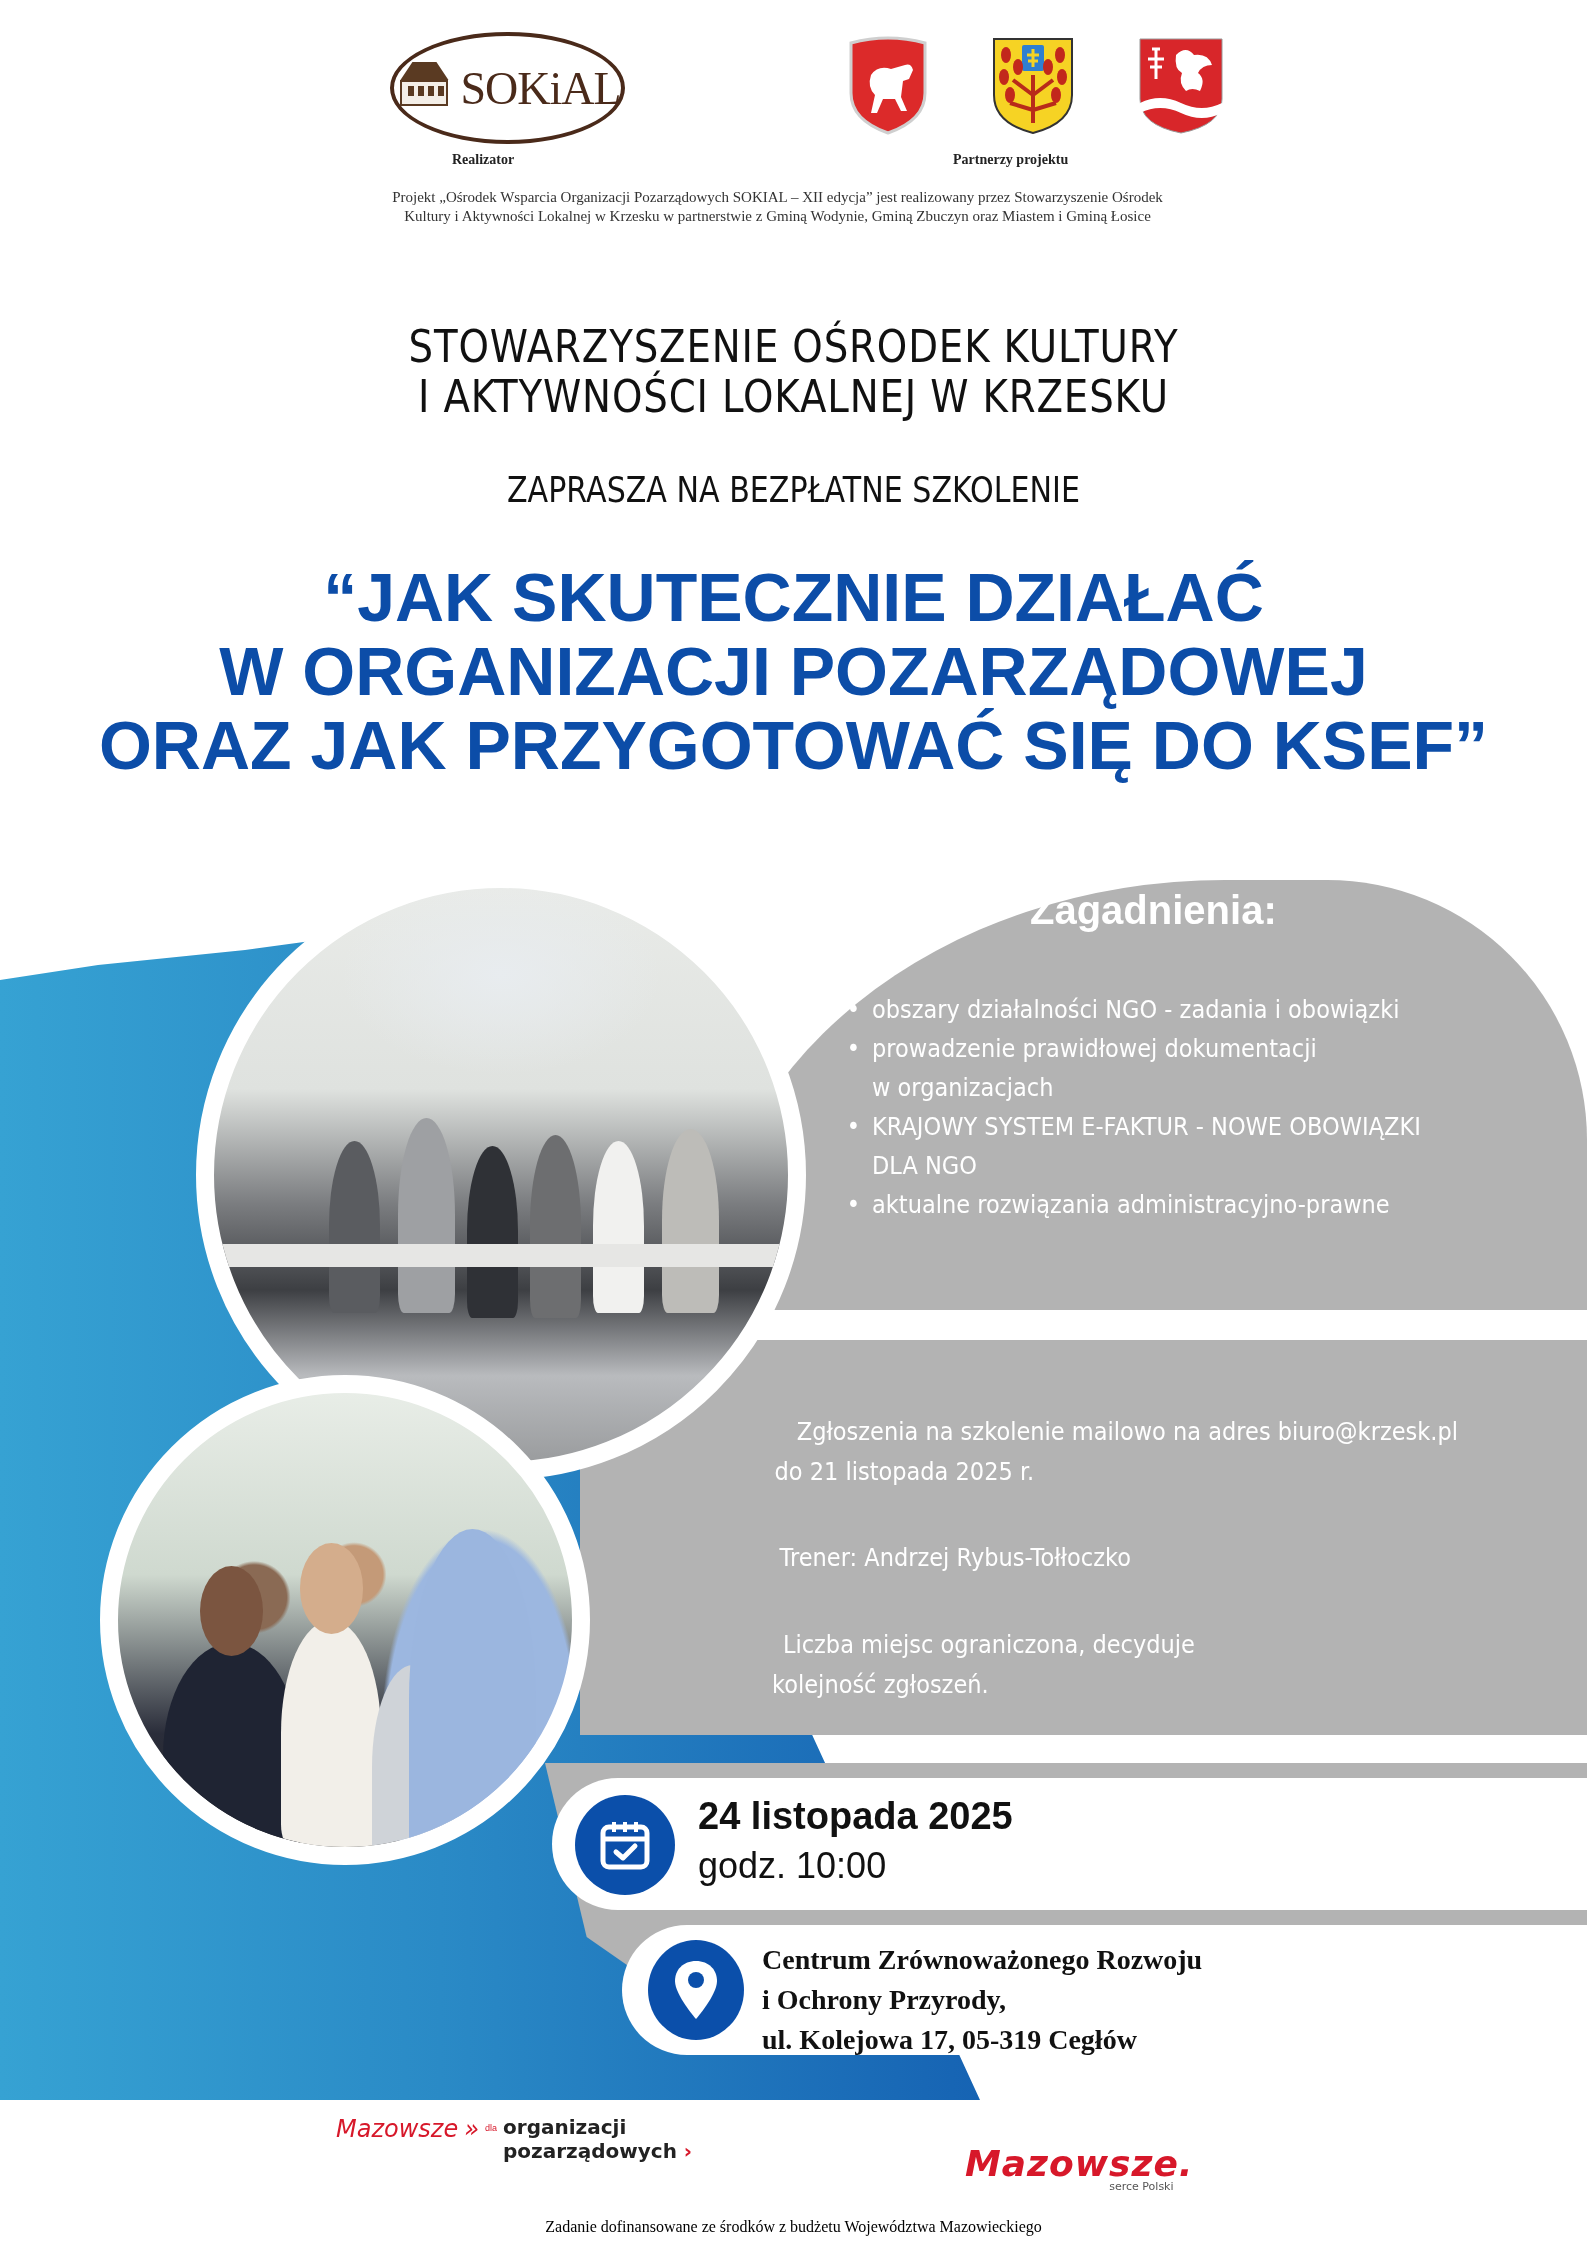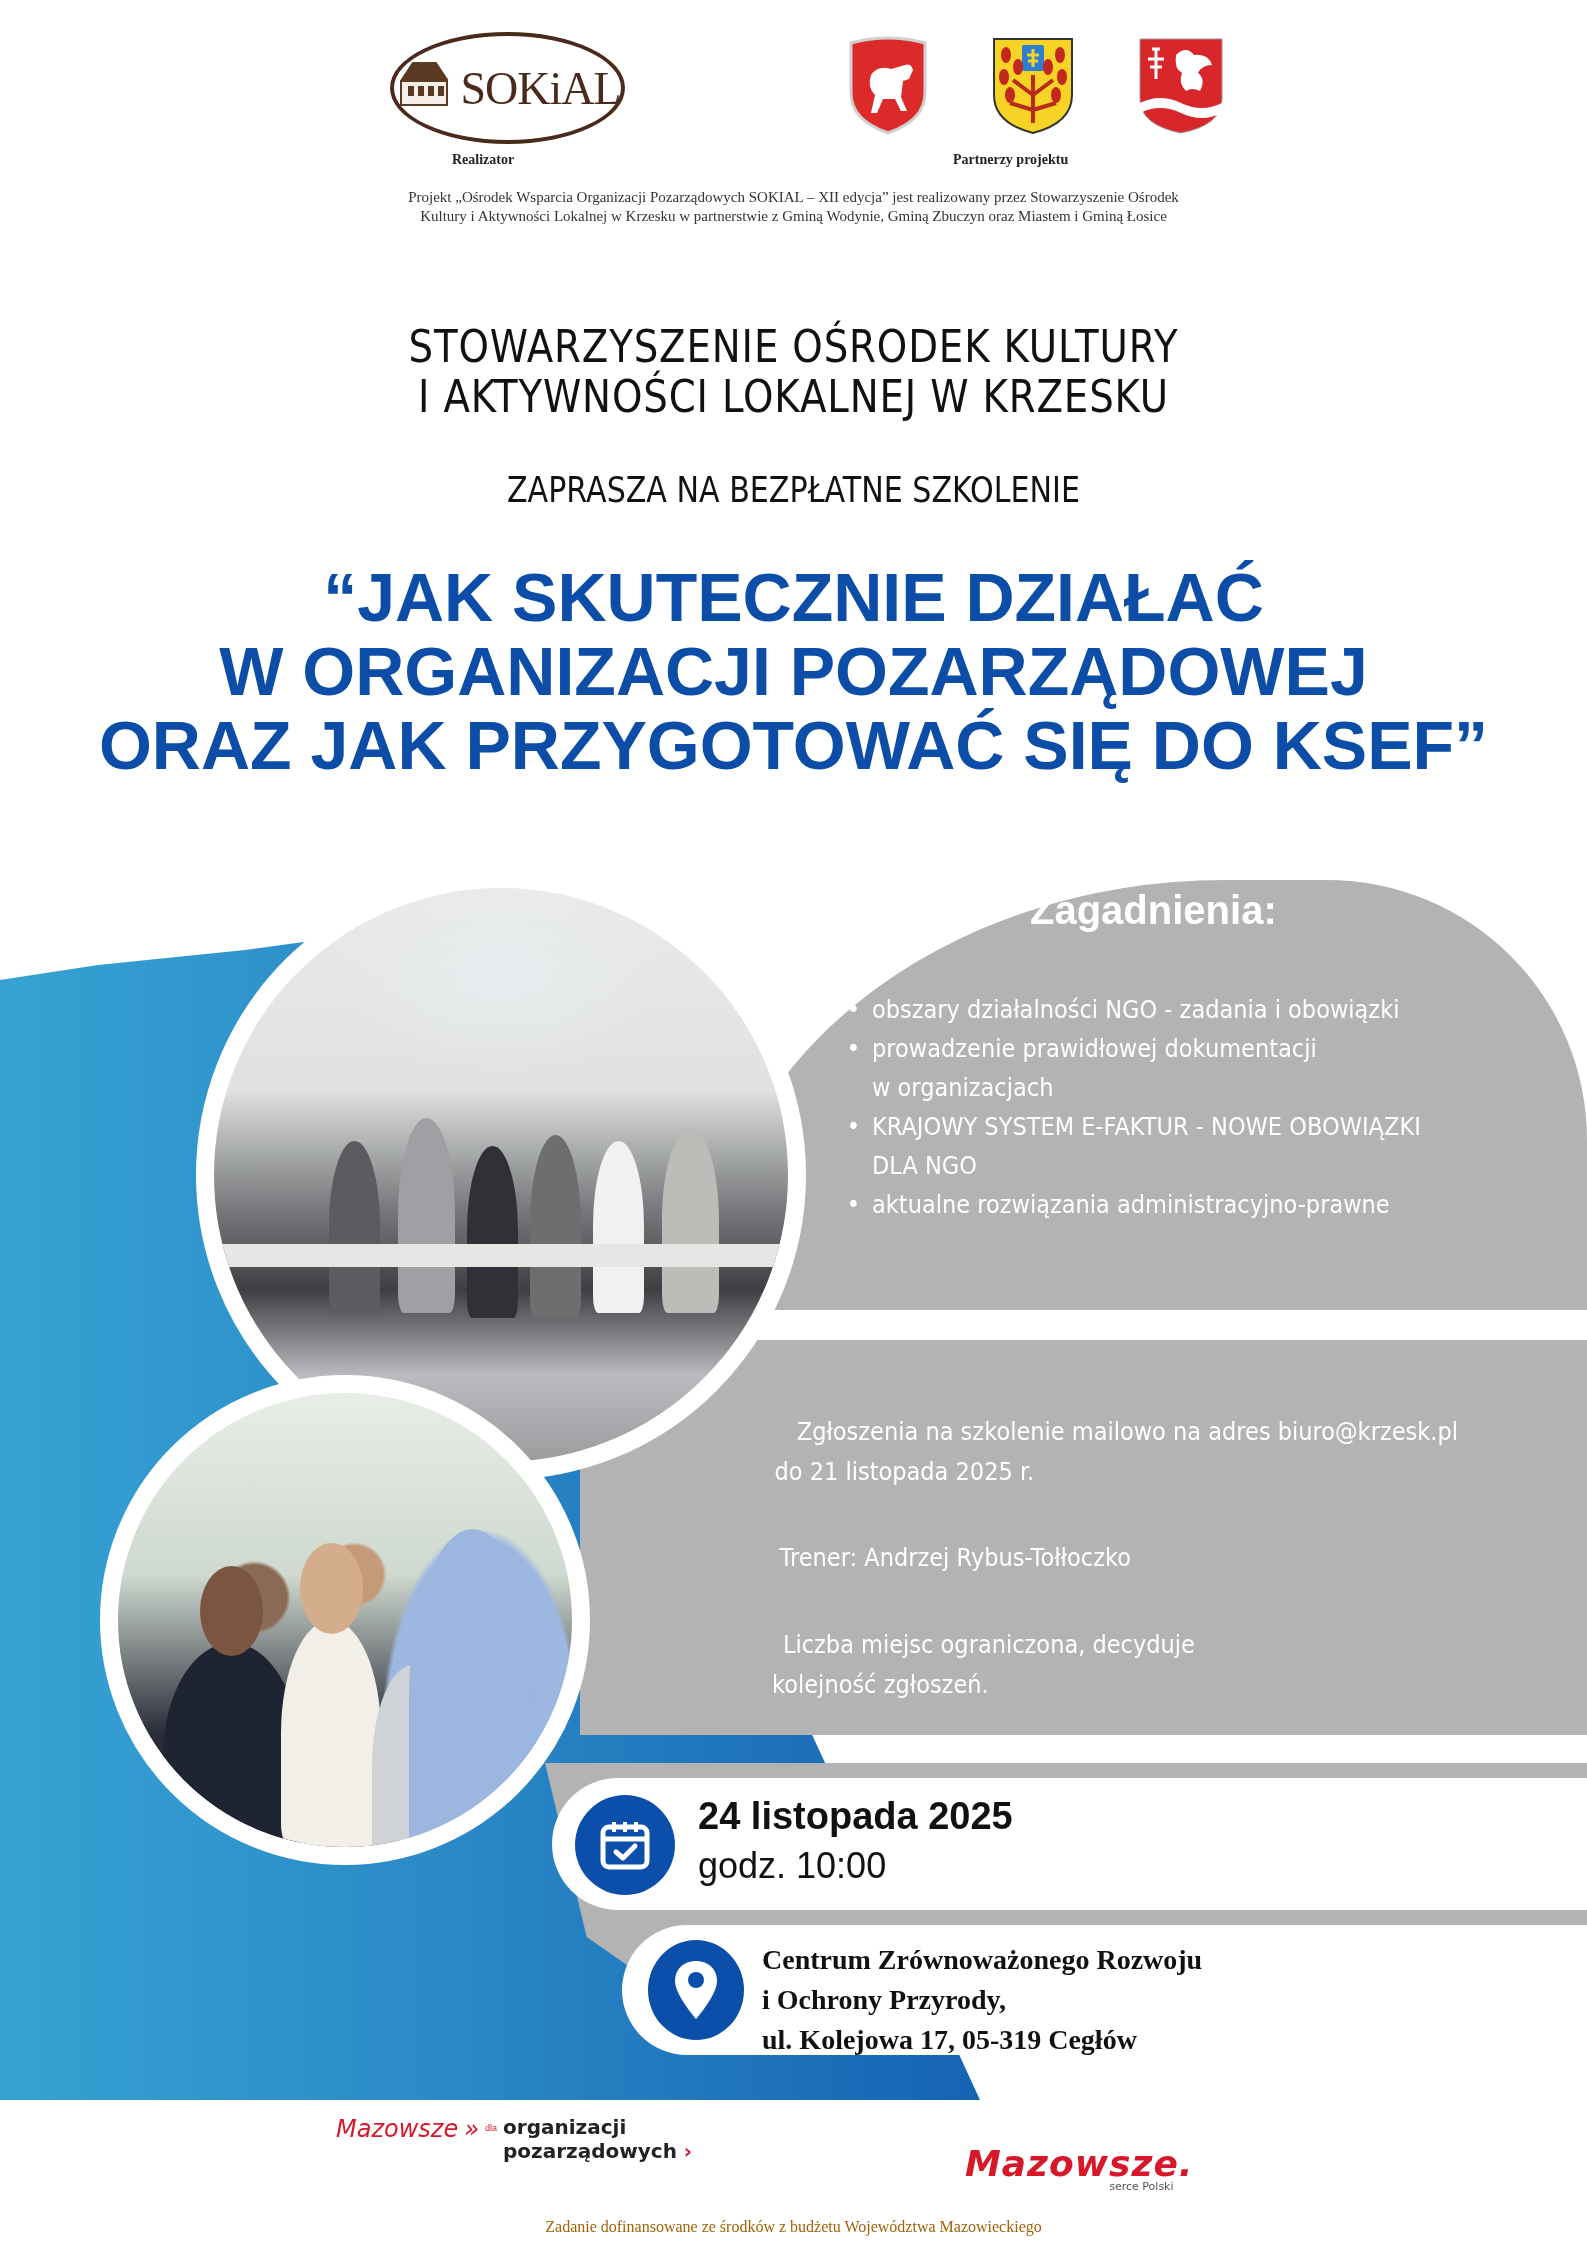--- a/index.html
+++ b/index.html
@@ -22,21 +22,21 @@
   .label-small { font-family: "Liberation Serif", serif; font-weight: bold; font-size: 14px; color: #222; }
   .realizator { left: 452px; top: 152px; }
   .partnerzy { left: 953px; top: 152px; }
 
   .crest { top: 35px; width: 90px; height: 100px; }
   .crest1 { left: 843px; }
   .crest2 { left: 988px; }
   .crest3 { left: 1136px; }
 
   .project-desc {
-    left: 280px; width: 1027px; top: 188px;
+    left: 264px; width: 1027px; top: 188px;
     font-family: "Liberation Serif", serif; font-size: 15px; line-height: 19px;
     color: #333; text-align: center;
   }
 
   
   .org-title {
     left: 0; width: 1587px; top: 322px; text-align: center;
     font-family: "DejaVu Sans", sans-serif; font-weight: normal;
     font-size: 45px; line-height: 50px; letter-spacing: 1px; color: #111;
     transform: scaleX(0.86); transform-origin: center;
@@ -133,21 +133,21 @@
 
   
   .mazowsze-ngo { left: 336px; top: 2115px; display: flex; align-items: flex-start; gap: 6px; }
   .maz-red { font-family: "DejaVu Sans", sans-serif; font-weight: normal; font-style: italic; color: #d7182a; font-size: 24px; }
   .maz-dla { font-size: 9px; color: #d7182a; margin-top: 8px; }
   .maz-dark { font-family: "DejaVu Sans", sans-serif; font-weight: bold; color: #222; font-size: 20px; line-height: 24px; }
   .maz-chev { color: #d7182a; }
   .mazowsze-main { left: 965px; top: 2115px; text-align: right; margin-top: 28px; }
   .mazowsze-main .big { font-family: "DejaVu Sans", sans-serif; font-weight: bold; font-style: italic; font-size: 36px; color: #d7182a; letter-spacing: 1px; }
   .mazowsze-main .small { font-family: "DejaVu Sans", sans-serif; font-size: 11px; color: #555; margin-top: -4px; padding-right: 20px; }
-  .funding { left: 0; width: 1587px; top: 2218px; text-align: center; font-family: "Liberation Serif", serif; font-size: 16px; color: #a16207; }
+  .funding { left: 0; width: 1587px; top: 2218px; text-align: center; font-family: "Liberation Serif", serif; font-size: 16px; color: #000000; }
 </style>
 </head>
 <body>
 
 <div class="abs sokial-logo">
   <div class="sokial-house">
     <div class="roof"></div>
     <div class="wall"></div>
     <div class="win" style="left:14px"></div>
     <div class="win" style="left:24px"></div>

